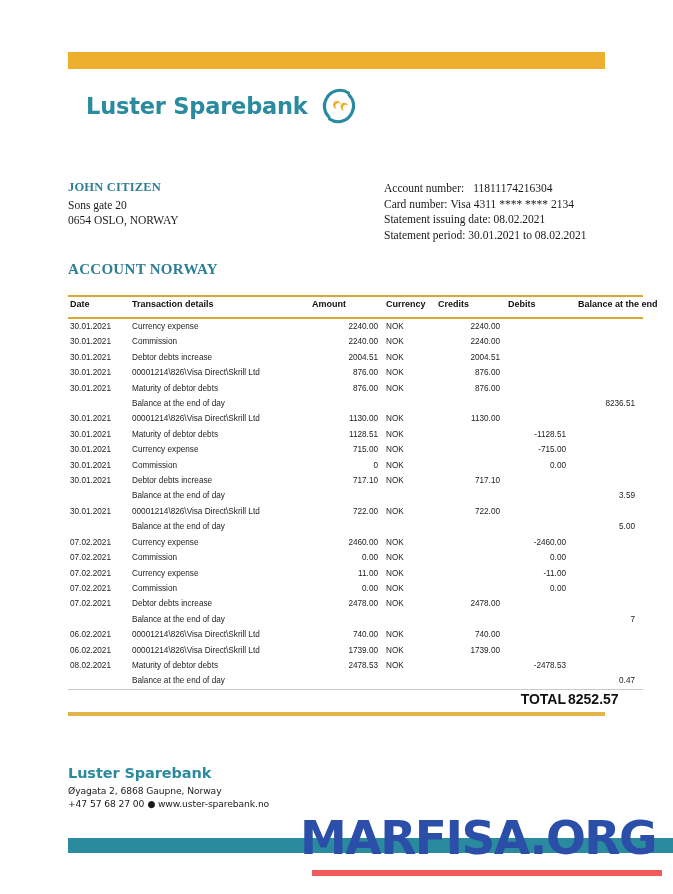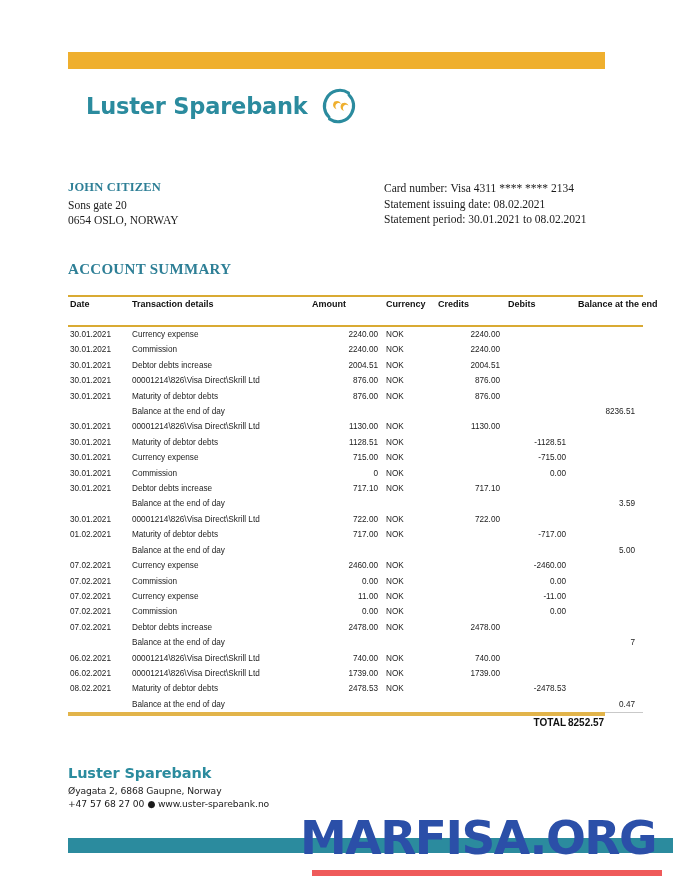--- a/index.html
+++ b/index.html
@@ -110,21 +110,21 @@
   table.stmt {
     border-collapse: collapse;
     width: 537px;
     table-layout: fixed;
     font-family: "Liberation Sans", sans-serif;
   }
   table.stmt th {
     font-size: 9px;
     font-weight: bold;
     color: #111111;
-    padding: 2px 0 16px 0;
+    padding: 2px 0 8px 0;
     border-top: 2.2px solid #d9aa33;
     border-bottom: 2.2px solid #d9aa33;
     text-align: left;
     white-space: nowrap;
   }
   table.stmt td {
     font-size: 8.2px;
     color: #1c1c1c;
     padding: 0;
     height: 15.4px;
@@ -141,21 +141,21 @@
   .c-deb     { width: 58px;  text-align: right; padding-right: 2px !important; margin-left: 30px; }
   .c-bal     { width: 57px;  text-align: right; padding-right: 8px !important; }
 
   th.c-cur   { text-align: center; }
   th.c-amt, th.c-cred { text-align: right; }
   th.c-deb   { text-align: right; padding-right: 2px !important; }
   th.c-bal   { text-align: left; padding-left: 10px !important; }
 
   tr.balance-row td.c-det { padding-left: 0; }
   tr.total-row td {
-    font-size: 10px;
+    font-size: 14px;
     font-weight: bold;
     color: #111111;
     height: 19px;
     line-height: 19px;
     border-top: 1px solid #c9c9c9;
   }
   tr.total-row td.c-deb { text-align: right; padding-right: 2px !important; }
   tr.total-row td.c-bal { text-align: left; padding-right: 4px !important; }
 
   .table-bottom-rule {
@@ -244,32 +244,35 @@
     </span>
   </div>
 
   <div class="cust-block">
     <div class="cust-name">JOHN CITIZEN</div>
     <div>Sons gate 20</div>
     <div>0654 OSLO, NORWAY</div>
   </div>
 
   <div class="acct-block">
+    <div class="acct-line acct-num">
+      <span class="lbl">Account number:</span><span class="val">11811174216304</span>
+    </div>
     <div class="acct-line">
       <span class="lbl">Card number:</span>&nbsp;<span class="val">Visa 4311 **** **** 2134</span>
     </div>
     <div class="acct-line">
       <span class="lbl">Statement issuing date:</span>&nbsp;<span class="val">08.02.2021</span>
     </div>
     <div class="acct-line">
       <span class="lbl">Statement period:</span>&nbsp;<span class="val">30.01.2021 to 08.02.2021</span>
     </div>
   </div>
 
-  <div class="section-title">ACCOUNT SUMMARY</div>
+  <div class="section-title">ACCOUNT NORWAY</div>
 
   <div class="table-wrap">
     <table class="stmt">
       <thead>
         <tr>
           <th class="c-date">Date</th>
           <th class="c-det">Transaction details</th>
           <th class="c-amt">Amount</th>
           <th class="c-cur">Currency</th>
           <th class="c-cred">Credits</th>
@@ -388,29 +391,20 @@
           </tr>
           <tr>
             <td class="c-date">30.01.2021</td>
             <td class="c-det">00001214\826\Visa Direct\Skrill Ltd</td>
             <td class="c-amt">722.00</td>
             <td class="c-cur">NOK</td>
             <td class="c-cred">722.00</td>
             <td class="c-deb"></td>
             <td class="c-bal"></td>
           </tr>
-          <tr>
-            <td class="c-date">01.02.2021</td>
-            <td class="c-det">Maturity of debtor debts</td>
-            <td class="c-amt">717.00</td>
-            <td class="c-cur">NOK</td>
-            <td class="c-cred"></td>
-            <td class="c-deb">-717.00</td>
-            <td class="c-bal"></td>
-          </tr>
           <tr class="balance-row">
             <td class="c-date"></td>
             <td class="c-det">Balance at the end of day</td>
             <td class="c-amt"></td>
             <td class="c-cur"></td>
             <td class="c-cred"></td>
             <td class="c-deb"></td>
             <td class="c-bal">5.00</td>
           </tr>
           <tr>

